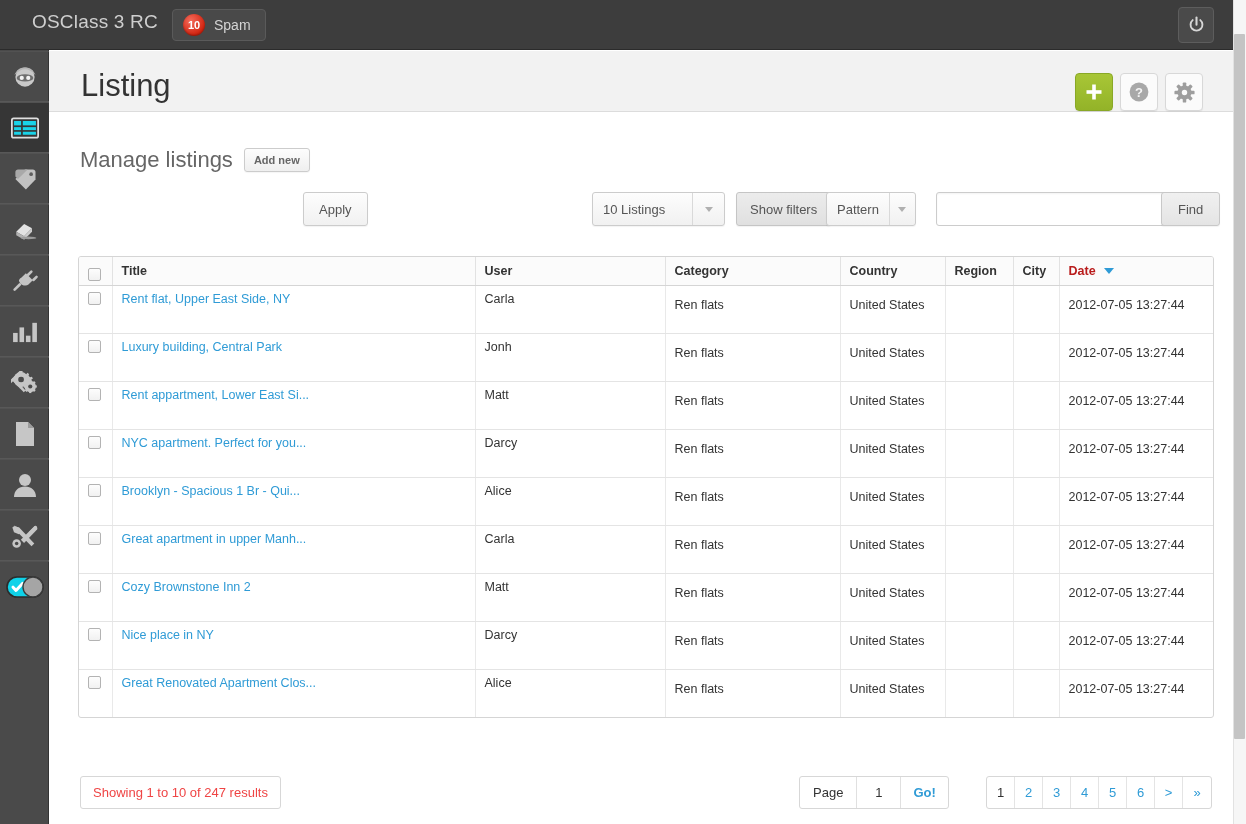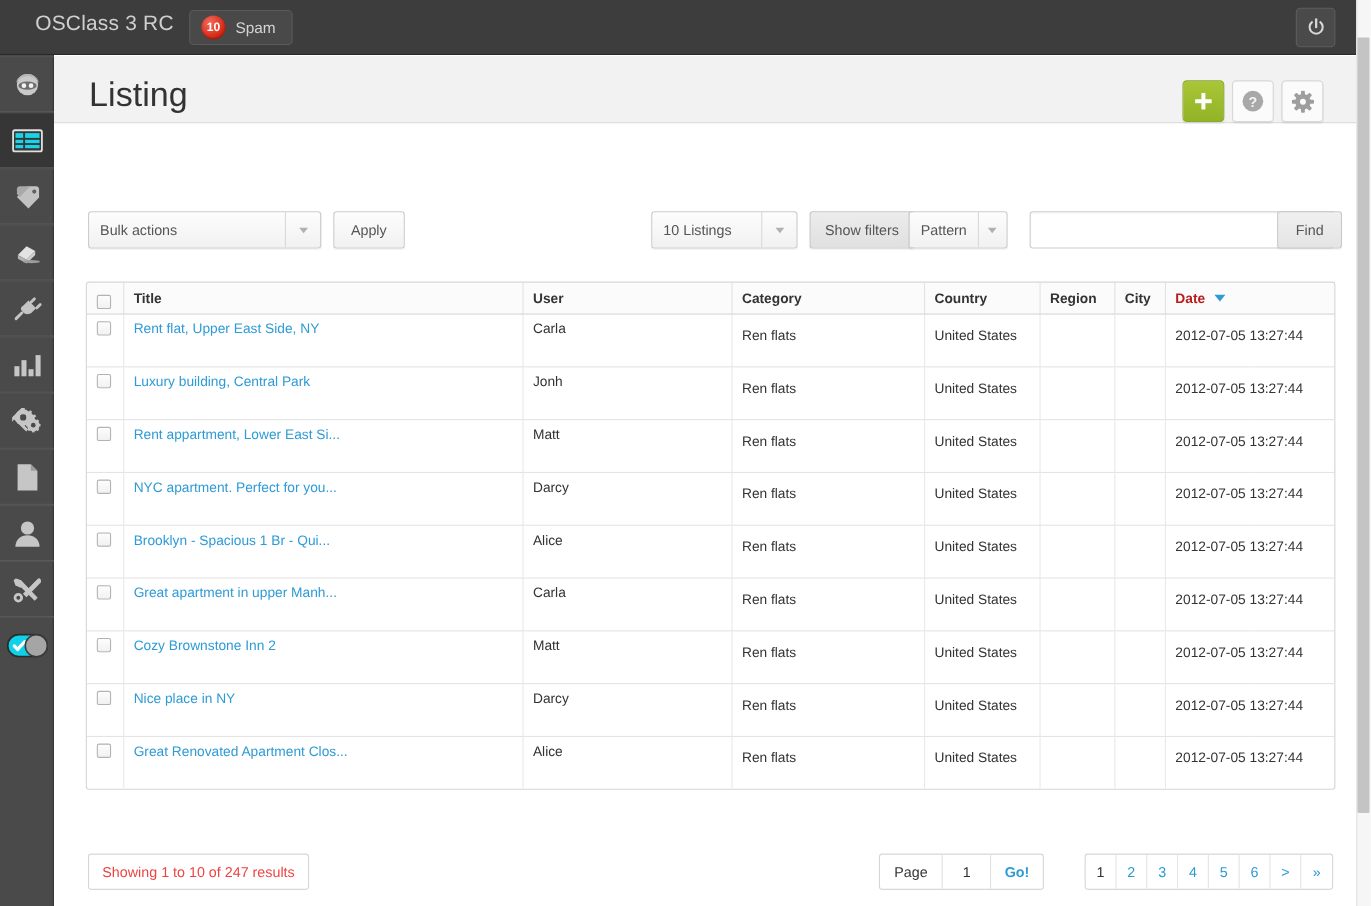--- a/index.html
+++ b/index.html
@@ -419,28 +419,26 @@
           <circle cx="12" cy="12" r="8"></circle>
         </g>
         <circle cx="12" cy="12" r="3.1" fill="#fbfbfb"></circle>
       </svg>
     </div>
   </div>
 </div>
 
 <div class="content">
 
+  <div class="subhead">
+    <h2>Manage listings</h2>
+    <span class="addnew">Add new</span>
+  </div>
 
   <div class="toolbar">
-    <div class="sel" id="bulk-sel">
-      <span class="val">Bulk actions</span>
-      <span class="arrow">
-          <i class="caret"></i>
-        </span>
-    </div>
     <div class="btn-shell" id="apply-btn">
       <span>Apply</span>
     </div>
 
     <div class="sel" id="num-sel">
       <span class="val">10 Listings</span>
       <span class="arrow">
           <i class="caret"></i>
         </span>
     </div>

